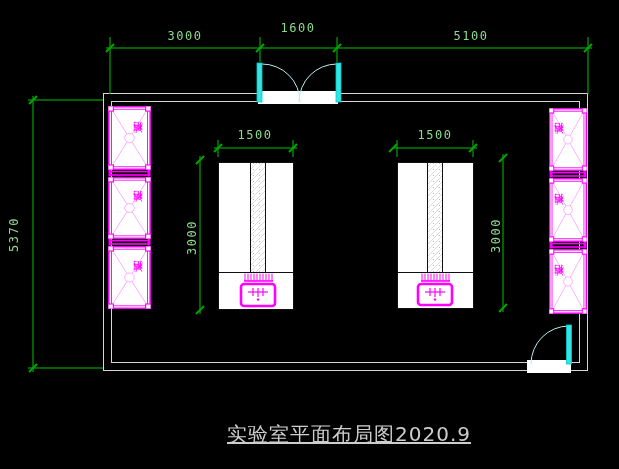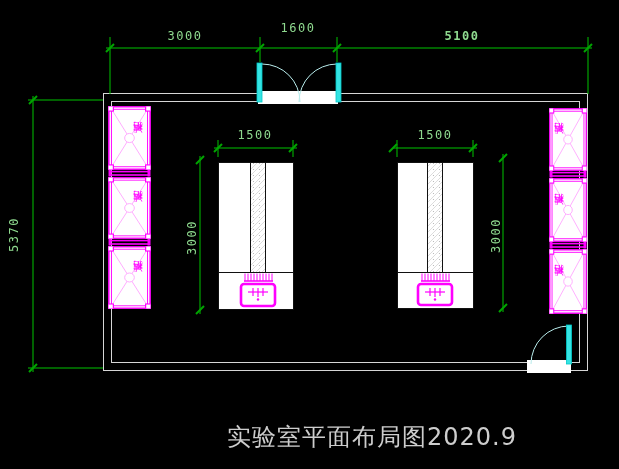--- a/index.html
+++ b/index.html
@@ -8,21 +8,21 @@
   svg{position:absolute;left:0;top:0;}
   .dimtext{position:absolute;color:#8fda8f;font-size:12px;letter-spacing:1.5px;
            font-family:"DejaVu Sans Mono","DejaVu Sans",monospace;text-align:center;
            white-space:nowrap;line-height:1;}
   .vtext{writing-mode:vertical-rl;transform:rotate(180deg);}
   .dimv{position:absolute;display:flex;align-items:center;justify-content:center;}
   .cablabel{position:absolute;width:15px;height:46px;display:flex;align-items:center;
             justify-content:center;color:#ff00ff;font-size:9.5px;letter-spacing:1px;
             line-height:1.05;}
   .title{position:absolute;left:227px;top:421px;width:260px;color:#cdcdcd;
-         font-size:24px;letter-spacing:1px;white-space:nowrap;}
+         font-size:20px;letter-spacing:1px;white-space:nowrap;text-decoration:underline;}
 </style>
 </head>
 <body>
 
 <div class="canvas">
 
 <svg width="619" height="469" viewBox="0 0 619 469">
   <defs>
     <pattern id="hatch" width="6" height="6" patternUnits="userSpaceOnUse">
       <path d="M0 6 L6 0" stroke="#d4d4d4" stroke-width="0.8" fill="none"></path>
@@ -175,21 +175,21 @@
     <line x1="473" y1="140" x2="473" y2="157"></line>
     <line x1="503" y1="154" x2="503" y2="312"></line>
     <g stroke-width="2" stroke="#00a400">
       <path d="M389 152 L397 144 M469 152 L477 144 M499 162 L507 154 M499 312 L507 304"></path>
     </g>
   </g>
 </svg>
 
 <div class="dimtext" style="left:160px;top:30px;width:50px;">3000</div>
 <div class="dimtext" style="left:273px;top:22px;width:50px;">1600</div>
-<div class="dimtext" style="left:437px;top:30px;width:50px;font-weight:bold;">5100</div>
+<div class="dimtext" style="left:446px;top:30px;width:50px;">5100</div>
 <div class="dimtext dimv" style="left:6px;top:202px;width:16px;height:64px;">
       <span class="vtext">5370</span>
     </div>
 <div class="dimtext" style="left:230px;top:129px;width:50px;">1500</div>
 <div class="dimtext" style="left:410px;top:129px;width:50px;">1500</div>
 <div class="dimtext dimv" style="left:184px;top:205px;width:16px;height:64px;">
       <span class="vtext">3000</span>
     </div>
 <div class="dimtext dimv" style="left:488px;top:203px;width:16px;height:64px;">
       <span class="vtext">3000</span>

